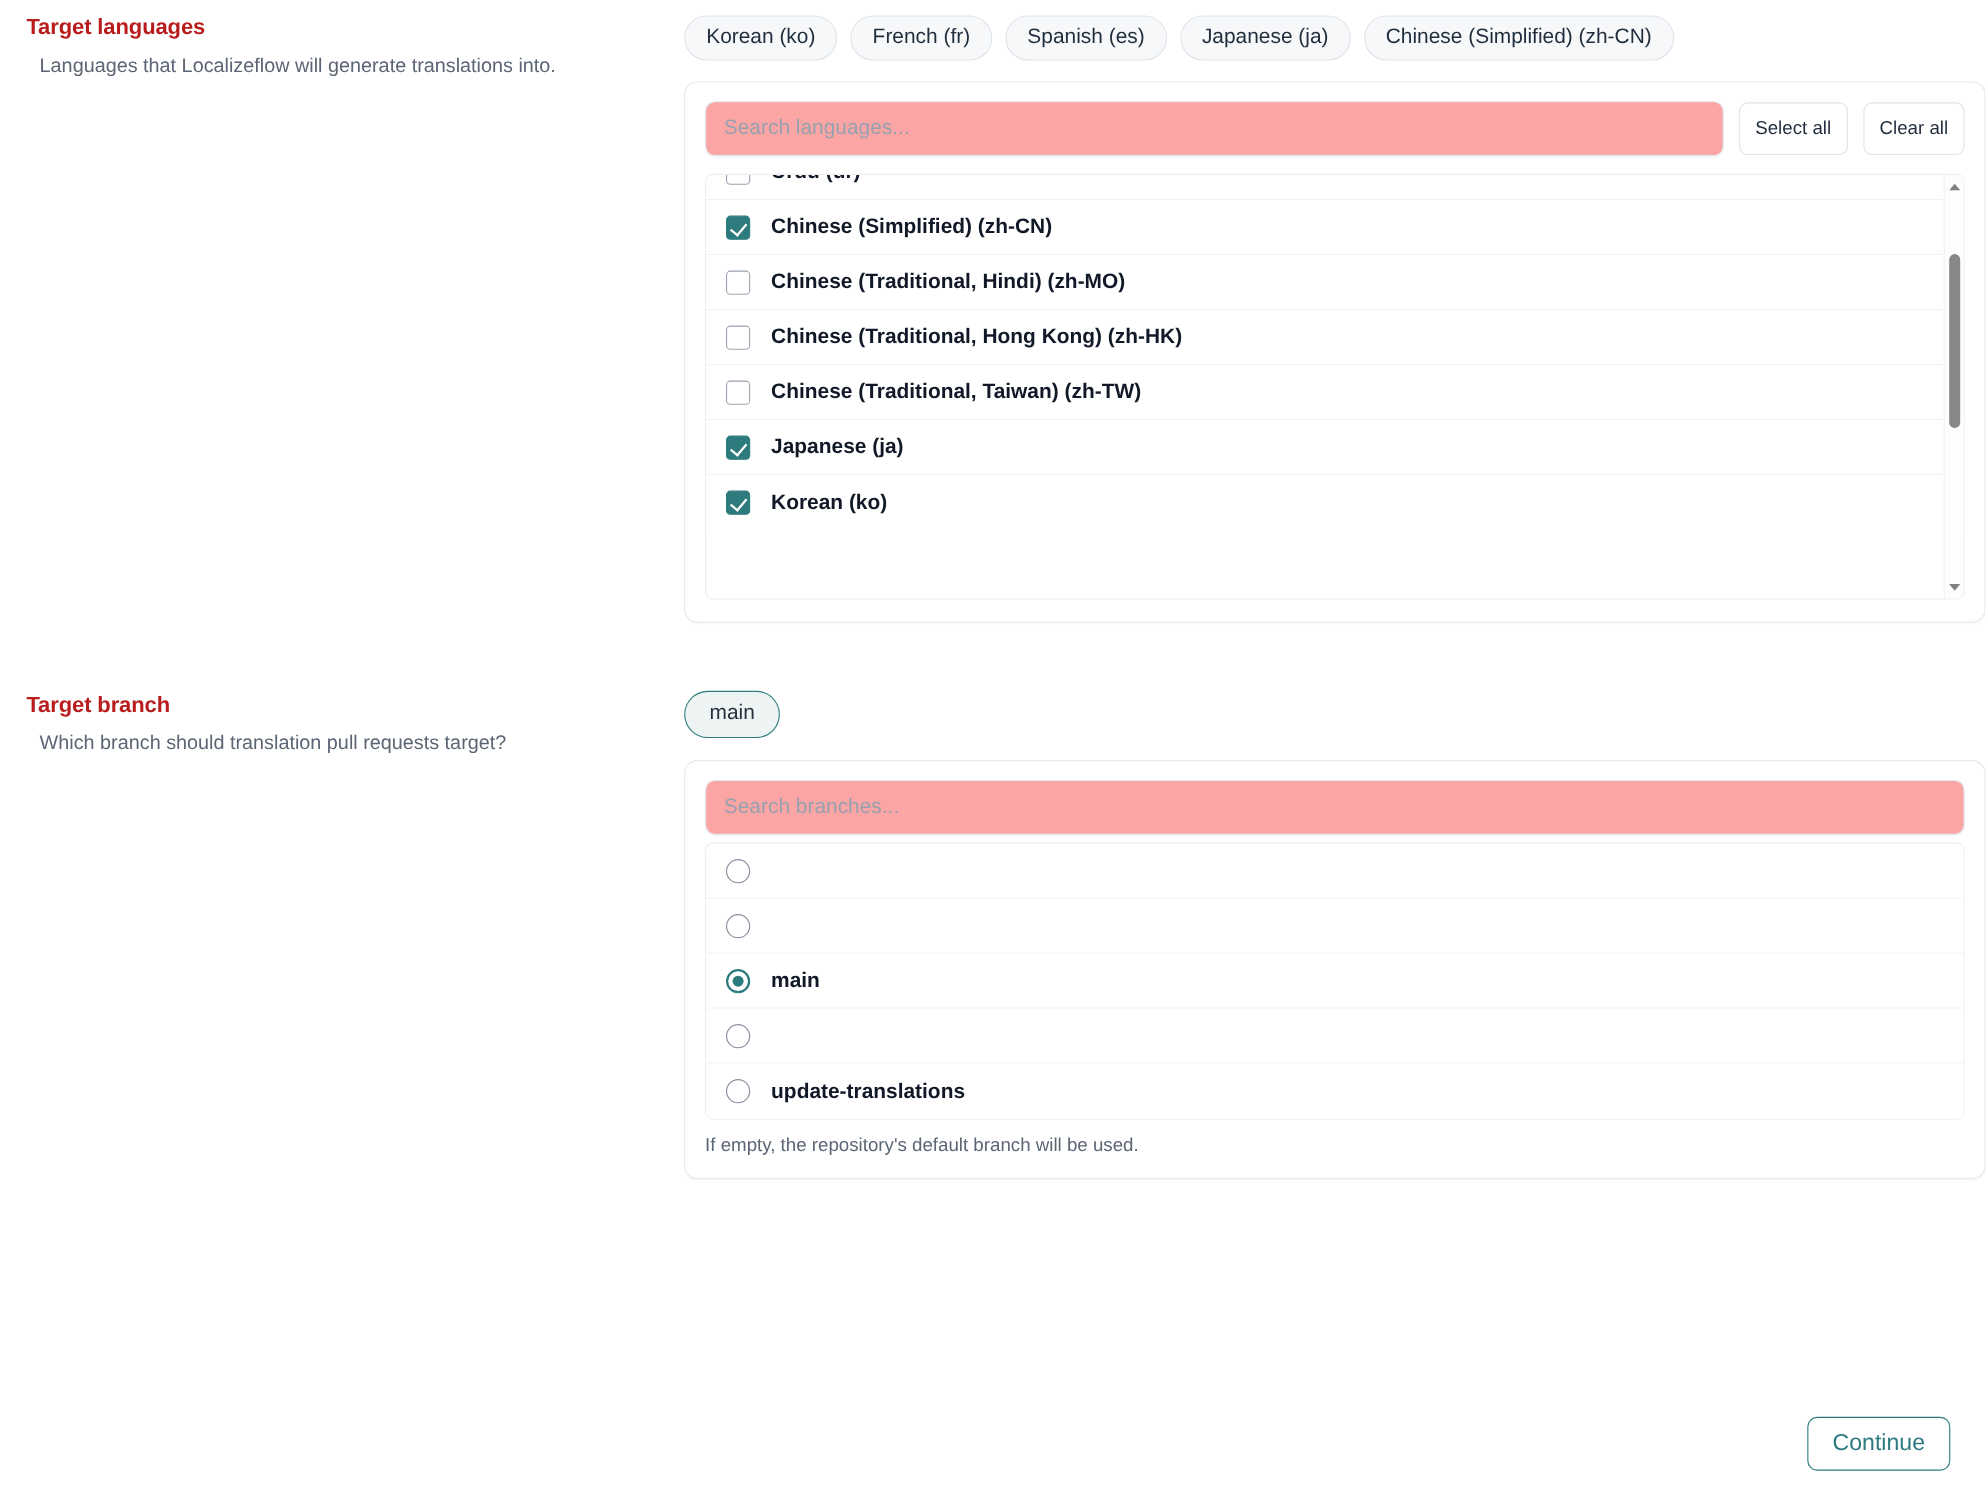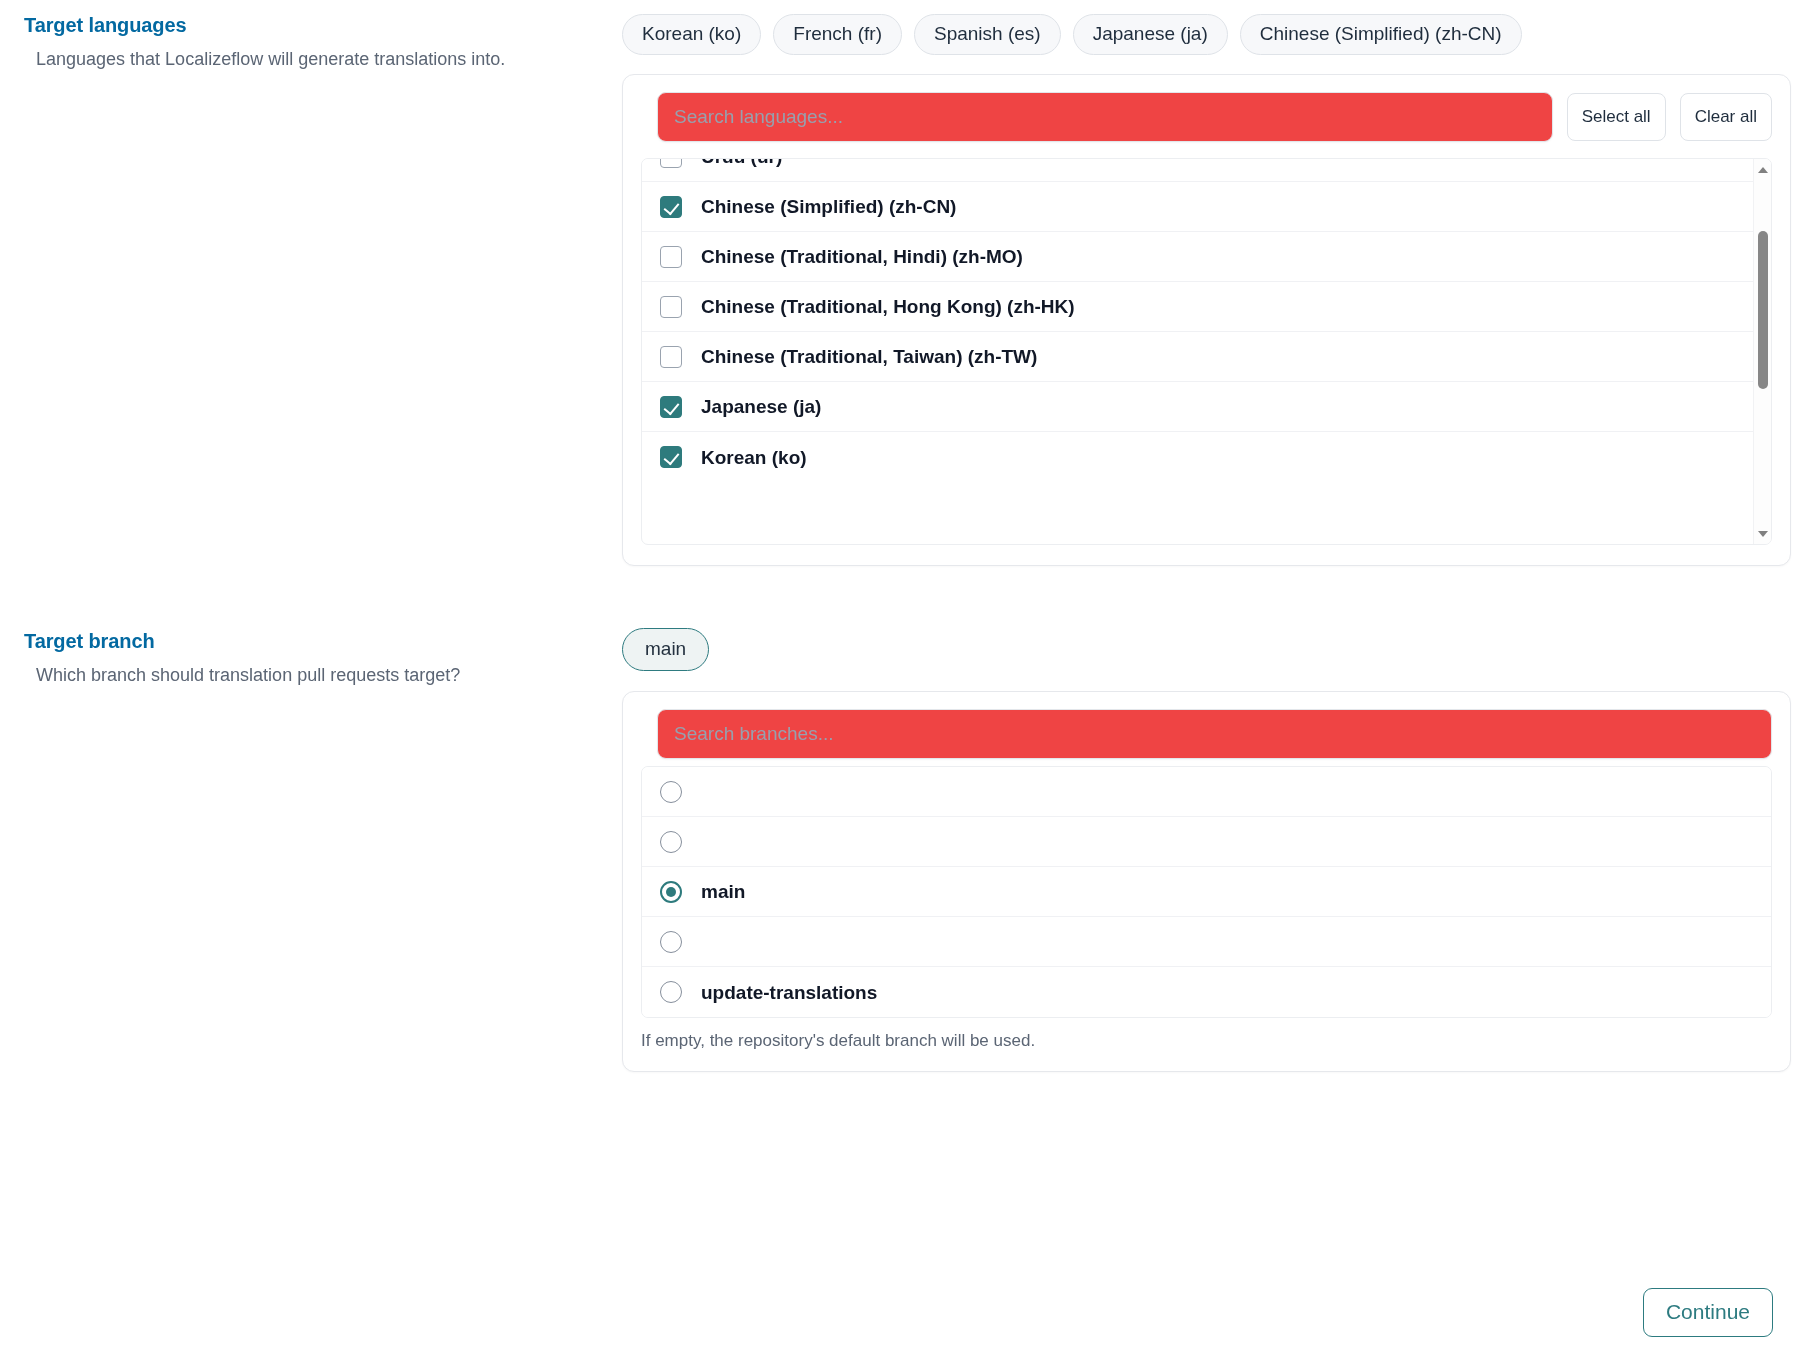--- a/index.html
+++ b/index.html
@@ -24,32 +24,32 @@
   }
   .section-label {
     width: 622px;
     padding-left: 24px;
     padding-top: 14px;
     flex: 0 0 622px;
   }
   .section-title {
     font-size: 20px;
     font-weight: 700;
-    color: #0369a1;
+    color: #b91c1c;
     letter-spacing: -0.1px;
     margin: 0 0 12px 0;
     line-height: 1.1;
   }
   .section-desc {
     font-size: 18px;
     color: #5b6574;
     margin: 12px;
     line-height: 1.25;
   }
-  .section-body { flex: 1 1 auto; padding-right: 14px; }
+  .section-body { flex: 1 1 auto; }
 
   
   .chip-row {
     display: flex;
     flex-wrap: wrap;
     gap: 12px;
     align-items: center;
   }
   .chip {
     border: 1px solid #dfe3e8;
@@ -81,28 +81,27 @@
     display: flex;
     align-items: center;
     gap: 14px;
     padding: 17px 18px 16px 18px;
   }
   .search-input {
     flex: 1 1 auto;
     height: 50px;
     border: 1px solid #e3e6ea;
     border-radius: 9px;
-    background: #ef4444;
+    background: #fca5a5;
     font-family: "Liberation Sans", sans-serif;
     font-size: 19px;
     color: #1f2937;
     padding: 0 16px;
     outline: none;
     box-shadow: 0 1px 2px rgba(16,24,40,0.04);
-    margin-left: 16px;
   }
   .search-input::placeholder { color: #97a0ae; }
   .mini-btn {
     height: 48px;
     border: 1px solid #dfe3e8;
     border-radius: 8px;
     background: #fff;
     font-family: "Liberation Sans", sans-serif;
     font-size: 17px;
     color: #1f2d3d;

